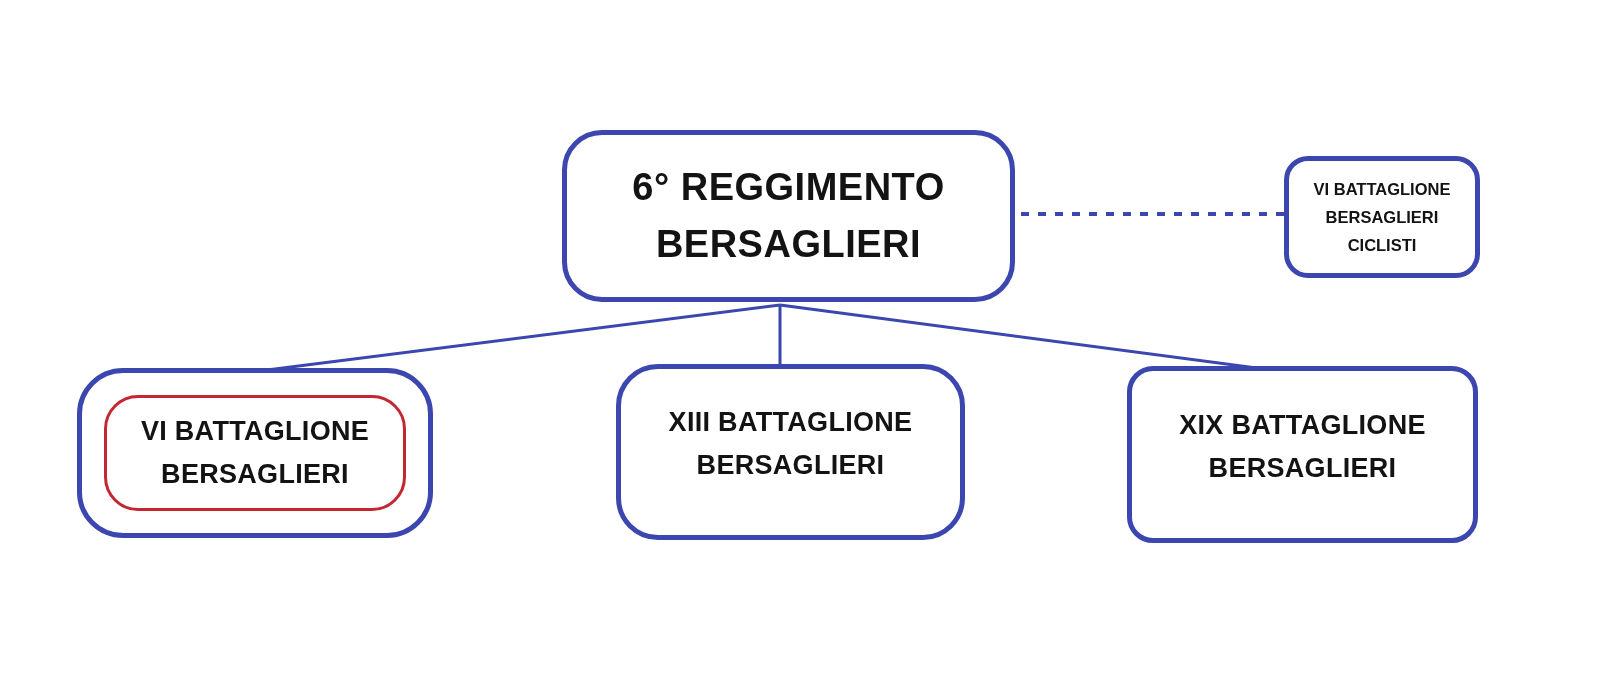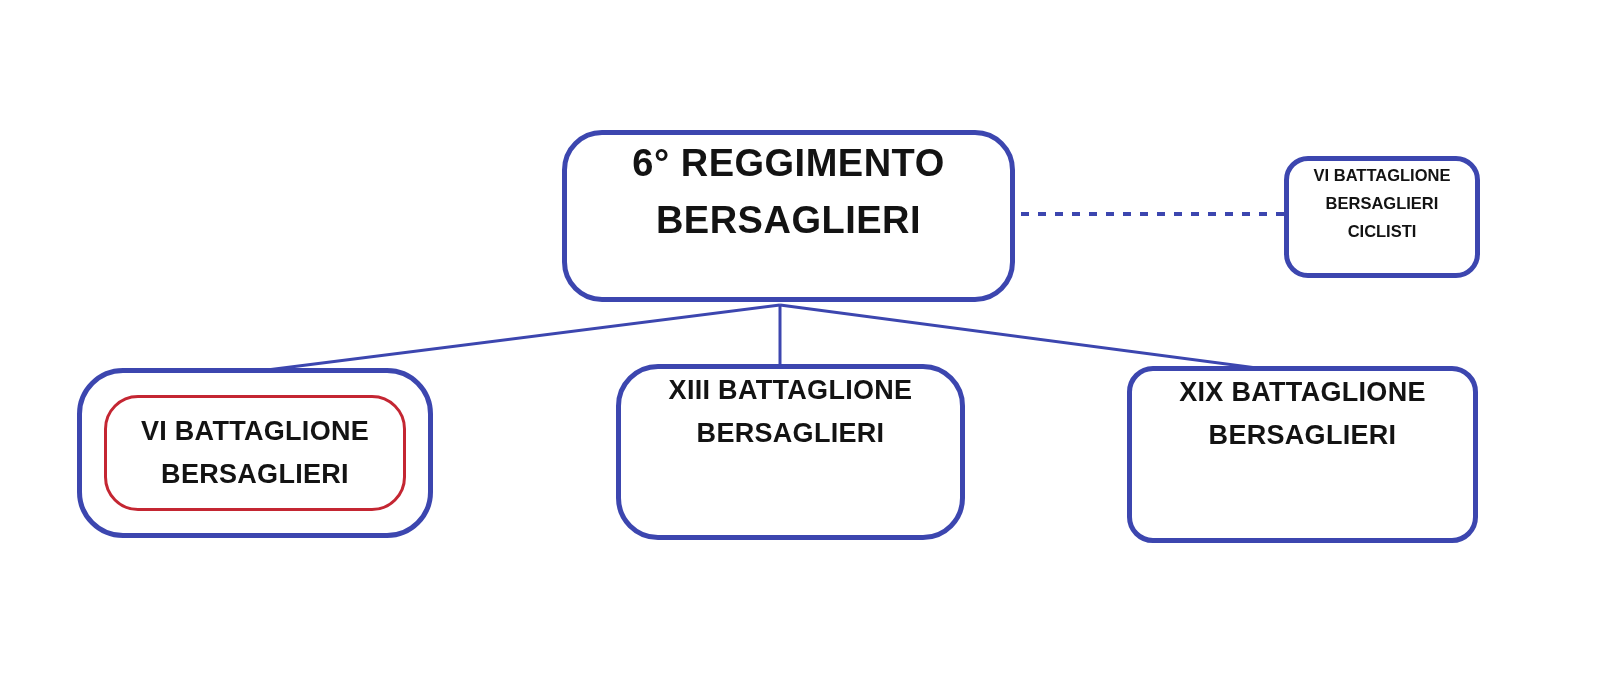--- a/index.html
+++ b/index.html
@@ -27,20 +27,21 @@
     width: 1599px;
     height: 700px;
   }
   .node {
     position: absolute;
     background: var(--background);
     border: 5px solid var(--node-border);
     display: flex;
     flex-direction: column;
     align-items: center;
+    justify-content: center;
     text-align: center;
     color: var(--text);
     font-weight: bold;
   }
   .node-root {
     left: 562px; top: 130px;
     width: 453px; height: 172px;
     border-radius: 40px;
     font-size: 38px;
     line-height: 57px;

